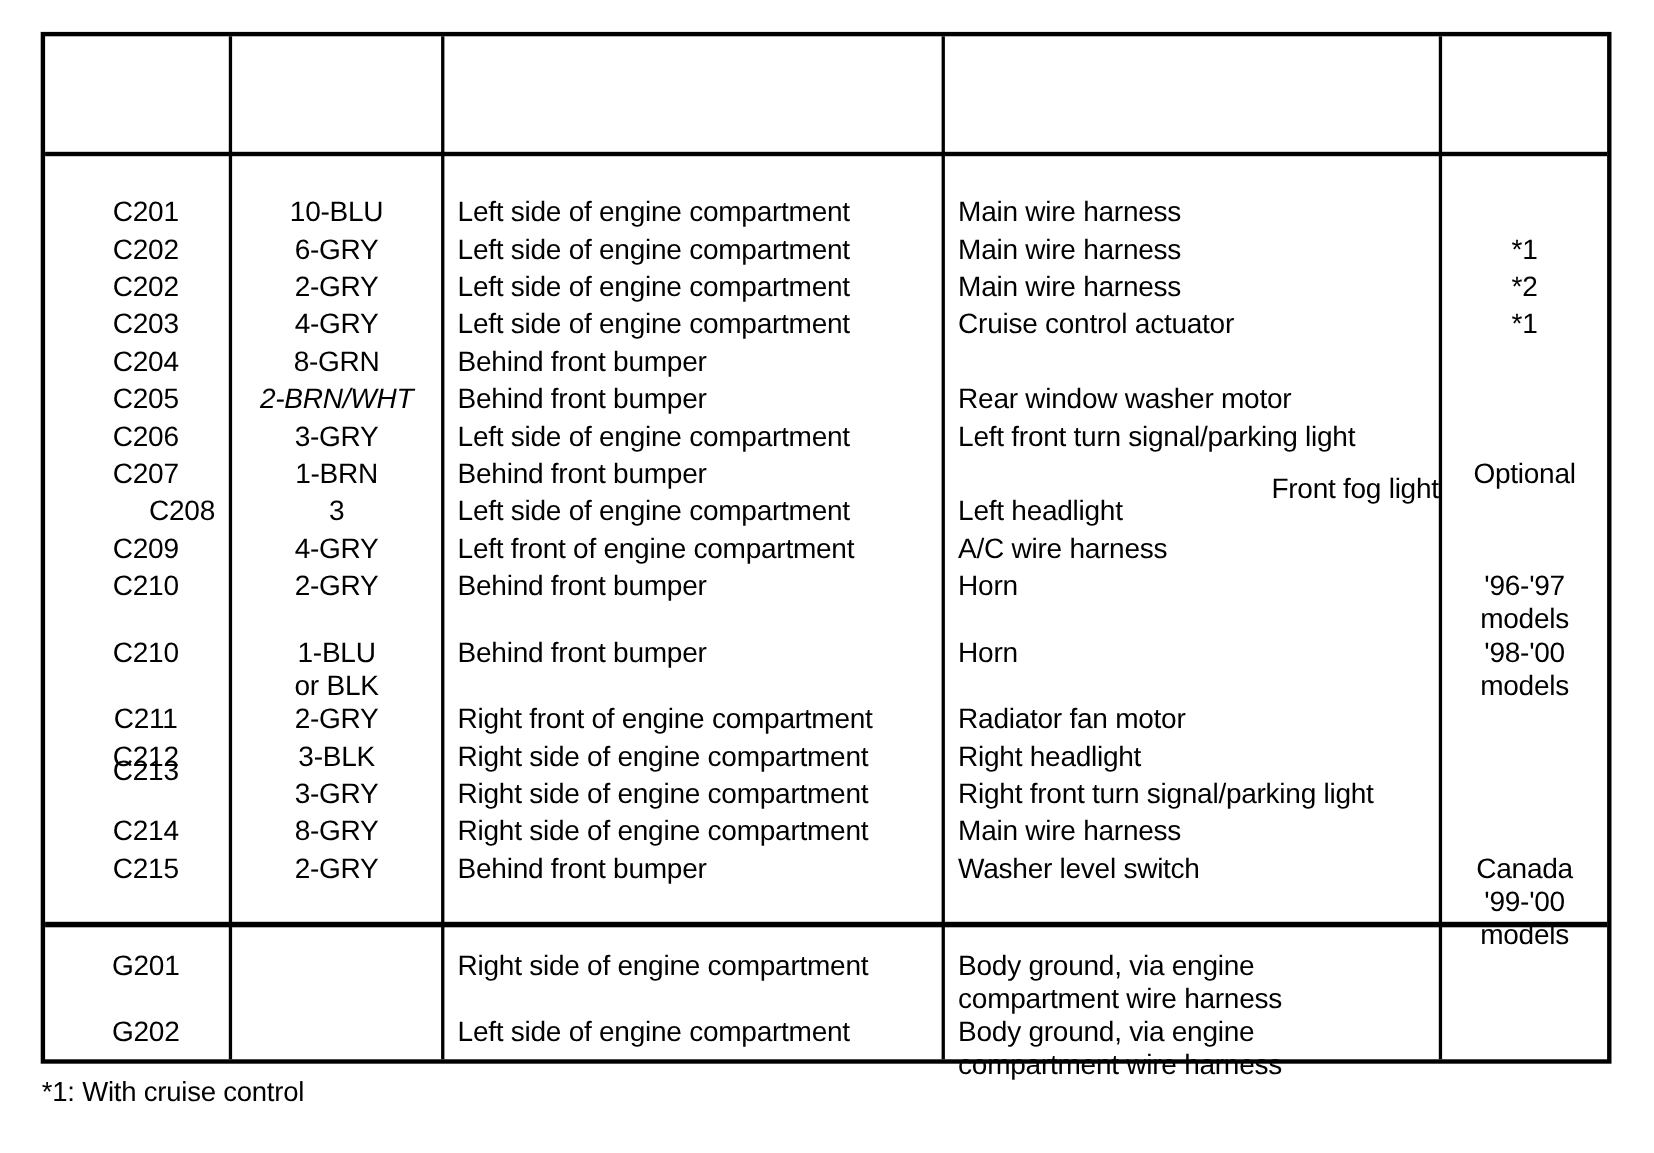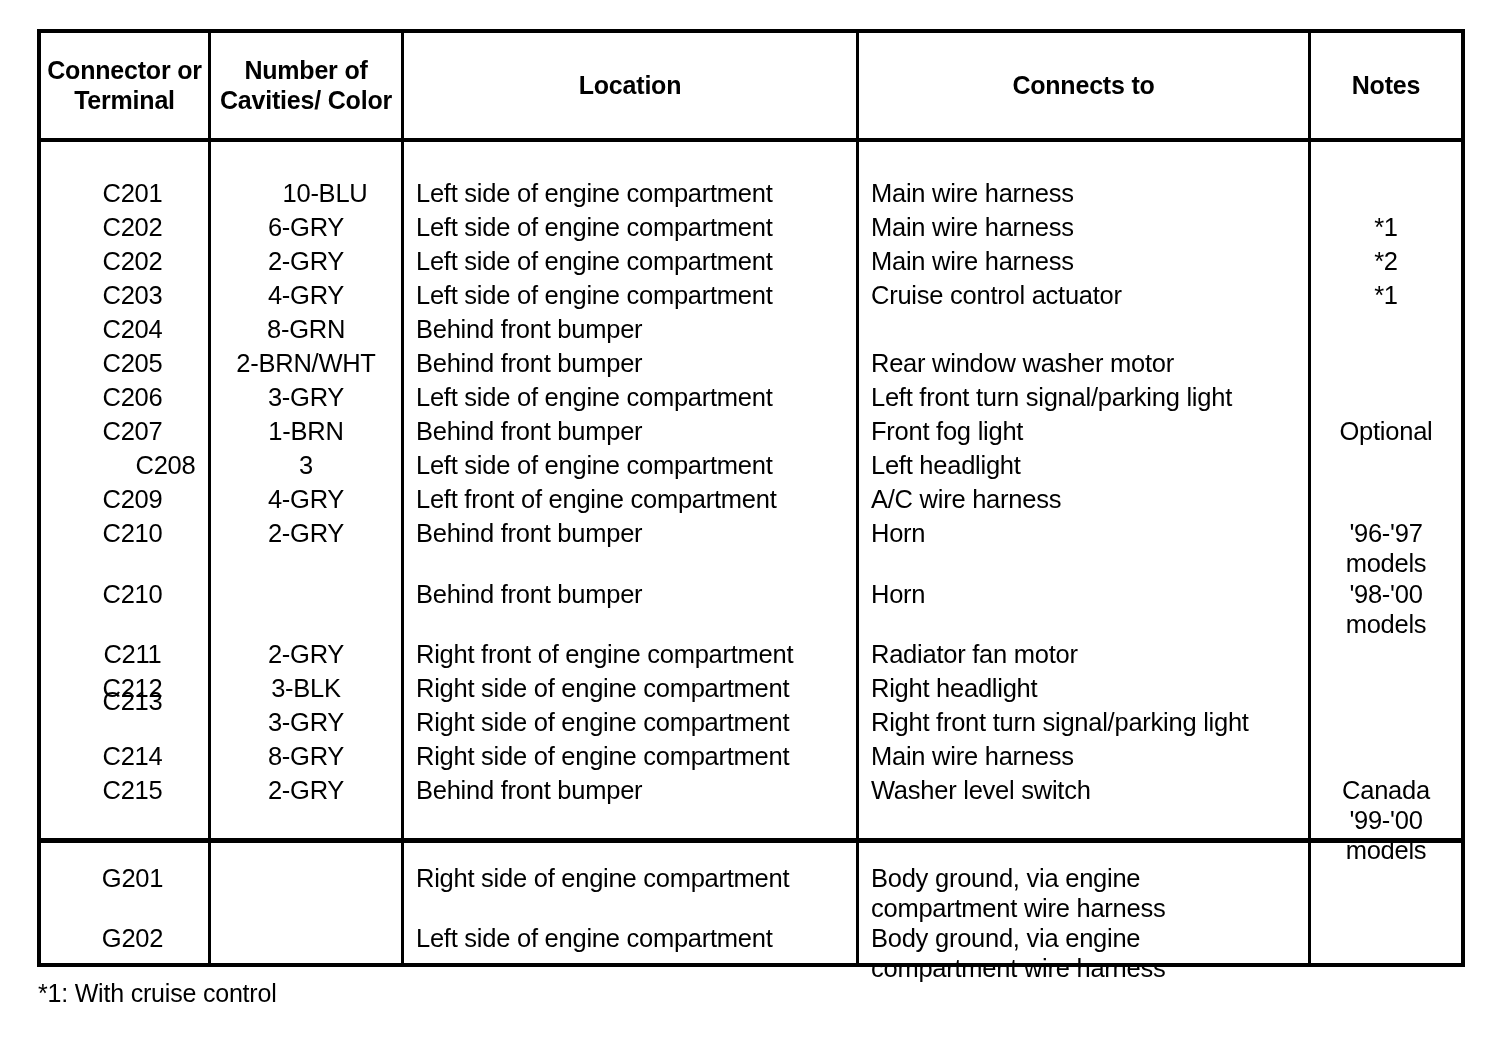--- a/index.html
+++ b/index.html
@@ -132,35 +132,24 @@
   <div class="table-wrap">
 
     <div class="vrule v1"></div>
     <div class="vrule v2"></div>
     <div class="vrule v3"></div>
     <div class="vrule v4"></div>
 
     <div class="hrule head-sep"></div>
     <div class="hrule ground-sep"></div>
 
-    <div class="thead">
-      <div class="th c1">Connector
-or
-Terminal</div>
-      <div class="th c2">Number of
-Cavities/
-Color</div>
-      <div class="th c3">Location</div>
-      <div class="th c4">Connects to</div>
-      <div class="th c5">Notes</div>
-    </div>
 
     <div class="tbody" id="tbody">
         <div class="cell col-a" style="top: 36px;">C201</div>
-        <div class="cell col-b" style="top: 36px; padding-left: 19px;">10-BLU</div>
+        <div class="cell col-b" style="top: 36px;">10-BLU</div>
         <div class="cell col-c" style="top: 36px;">Left side of engine compartment</div>
         <div class="cell col-d" style="top: 36px;">Main wire harness</div>
         <div class="cell col-a" style="top: 70px;">C202</div>
         <div class="cell col-b" style="top: 70px;">6-GRY</div>
         <div class="cell col-c" style="top: 70px;">Left side of engine compartment</div>
         <div class="cell col-d" style="top: 70px;">Main wire harness</div>
         <div class="cell col-e" style="top: 70px;">*1</div>
         <div class="cell col-a" style="top: 104px;">C202</div>
         <div class="cell col-b" style="top: 104px;">2-GRY</div>
         <div class="cell col-c" style="top: 104px;">Left side of engine compartment</div>
@@ -168,47 +157,49 @@
         <div class="cell col-e" style="top: 104px;">*2</div>
         <div class="cell col-a" style="top: 138px;">C203</div>
         <div class="cell col-b" style="top: 138px;">4-GRY</div>
         <div class="cell col-c" style="top: 138px;">Left side of engine compartment</div>
         <div class="cell col-d" style="top: 138px;">Cruise control actuator</div>
         <div class="cell col-e" style="top: 138px;">*1</div>
         <div class="cell col-a" style="top: 172px;">C204</div>
         <div class="cell col-b" style="top: 172px;">8-GRN</div>
         <div class="cell col-c" style="top: 172px;">Behind front bumper</div>
         <div class="cell col-a" style="top: 206px;">C205</div>
-        <div class="cell col-b" style="top: 206px;">2-BRN/WHT</div>
+        <div class="cell col-b" style="top: 206px; font-style: italic;">2-BRN/WHT</div>
         <div class="cell col-c" style="top: 206px;">Behind front bumper</div>
         <div class="cell col-d" style="top: 206px;">Rear window washer motor</div>
         <div class="cell col-a" style="top: 240px;">C206</div>
         <div class="cell col-b" style="top: 240px;">3-GRY</div>
         <div class="cell col-c" style="top: 240px;">Left side of engine compartment</div>
         <div class="cell col-d" style="top: 240px;">Left front turn signal/parking light</div>
         <div class="cell col-a" style="top: 274px;">C207</div>
         <div class="cell col-b" style="top: 274px;">1-BRN</div>
         <div class="cell col-c" style="top: 274px;">Behind front bumper</div>
-        <div class="cell col-d" style="top: 274px;">Front fog light</div>
+        <div class="cell col-d" style="top: 288px; text-align: right;">Front fog light</div>
         <div class="cell col-e" style="top: 274px;">Optional</div>
         <div class="cell col-a" style="top: 308px; padding-left: 33px;">C208</div>
         <div class="cell col-b" style="top: 308px;">3</div>
         <div class="cell col-c" style="top: 308px;">Left side of engine compartment</div>
         <div class="cell col-d" style="top: 308px;">Left headlight</div>
         <div class="cell col-a" style="top: 342px;">C209</div>
         <div class="cell col-b" style="top: 342px;">4-GRY</div>
         <div class="cell col-d" style="top: 342px;">A/C wire harness</div>
         <div class="cell col-c" style="top: 342px;">Left front of engine compartment</div>
         <div class="cell col-a" style="top: 376px;">C210</div>
         <div class="cell col-b" style="top: 376px;">2-GRY</div>
         <div class="cell col-c" style="top: 376px;">Behind front bumper</div>
         <div class="cell col-d" style="top: 376px;">Horn</div>
         <div class="cell col-e" style="top: 376px;">'96-'97
 models</div>
         <div class="cell col-a" style="top: 437px;">C210</div>
+        <div class="cell col-b" style="top: 437px;">1-BLU
+or BLK</div>
         <div class="cell col-c" style="top: 437px;">Behind front bumper</div>
         <div class="cell col-d" style="top: 437px;">Horn</div>
         <div class="cell col-e" style="top: 437px;">'98-'00
 models</div>
         <div class="cell col-a" style="top: 497px;">C211</div>
         <div class="cell col-b" style="top: 497px;">2-GRY</div>
         <div class="cell col-c" style="top: 497px;">Right front of engine compartment</div>
         <div class="cell col-d" style="top: 497px;">Radiator fan motor</div>
         <div class="cell col-a" style="top: 531px;">C212</div>
         <div class="cell col-b" style="top: 531px;">3-BLK</div>

